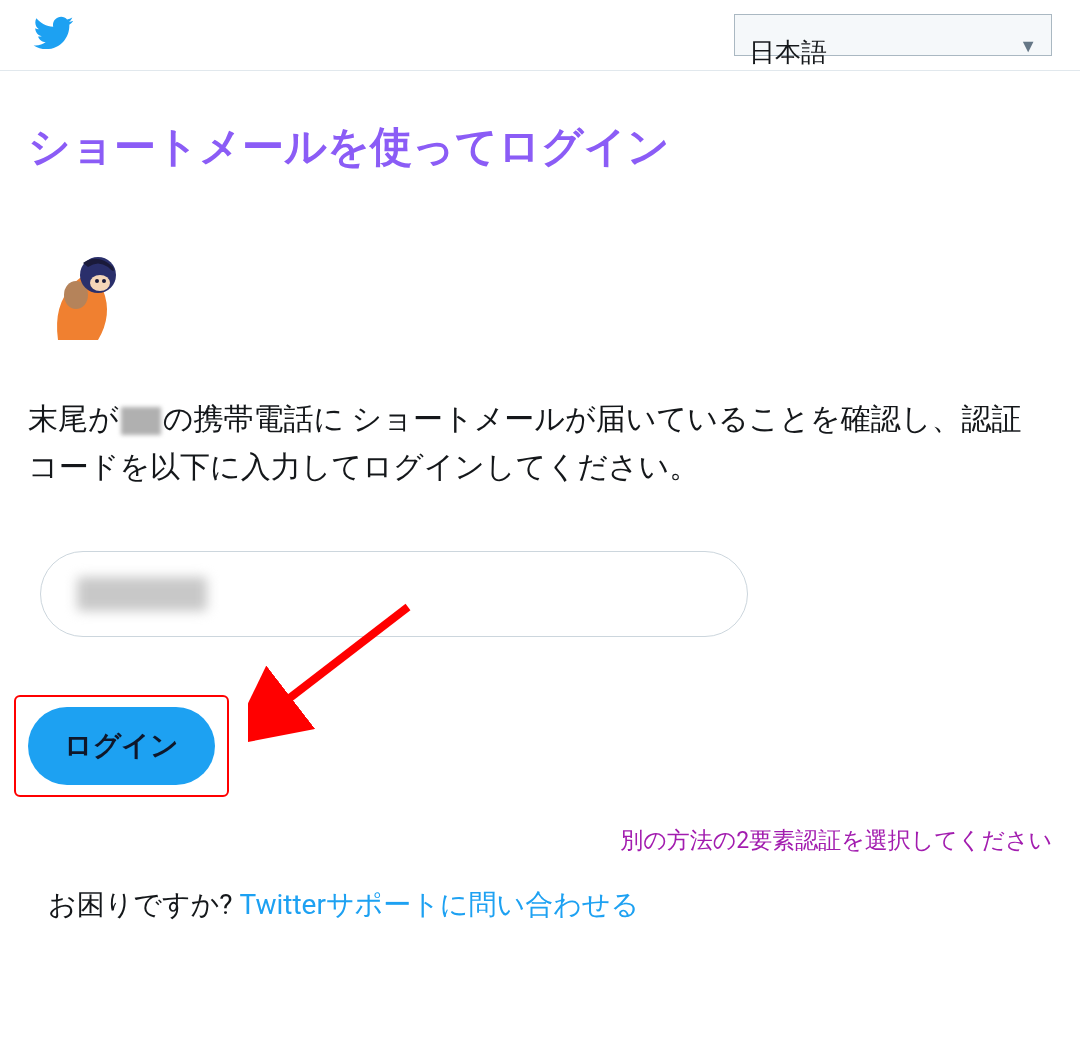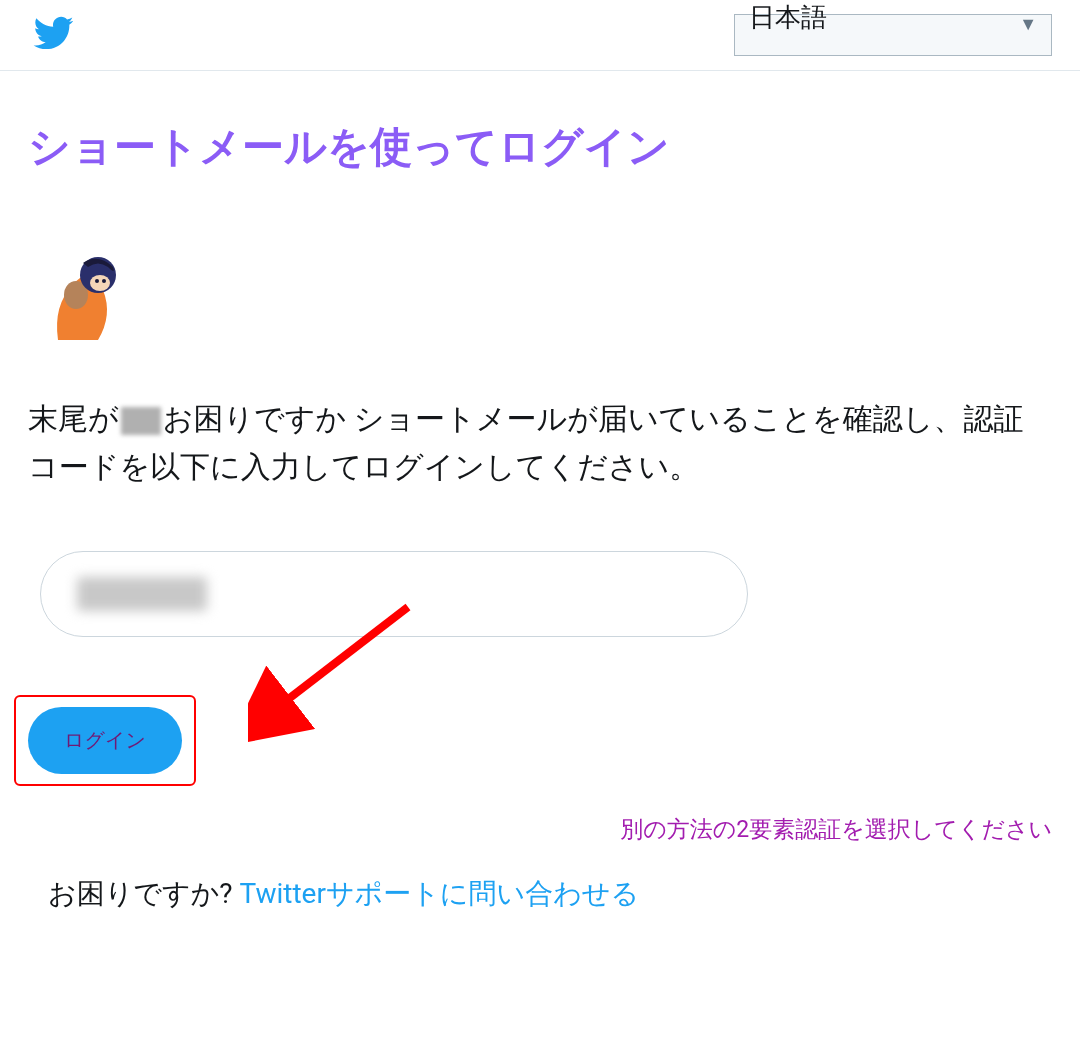--- a/index.html
+++ b/index.html
@@ -26,21 +26,21 @@
     }
     .language-select {
       border: 1px solid #aab8c2;
       background: #f5f8fa;
       padding: 20px 14px;
       font-size: 26px;
       color: #14171a;
       width: 318px;
       height: 36px;
       display: flex;
-      align-items: flex-end;
+      align-items: flex-start;
       justify-content: space-between;
       cursor: pointer;
     }
     .dropdown-arrow {
       color: #657786;
       font-size: 18px;
     }
     .main {
       padding: 48px 28px;
     }
@@ -127,26 +127,26 @@
       top: -12px;
       left: -14px;
       right: -14px;
       bottom: -12px;
       border: 2px solid red;
       border-radius: 6px;
       pointer-events: none;
     }
     .login-button {
       background: #1da1f2;
-      color: #701a75;
+      color: #0f172a;
       border: none;
       border-radius: 44px;
       padding: 20px 36px;
-      font-size: 20px;
-      font-weight: 400;
+      font-size: 28px;
+      font-weight: 700;
       cursor: pointer;
     }
     .arrow-annotation {
       position: absolute;
       pointer-events: none;
     }
     .alt-link {
       display: block;
       font-size: 23px;
       color: #a21caf;
@@ -194,21 +194,21 @@
         <circle cx="69" cy="36" r="2" fill="#1a1a3a"></circle>
         <circle cx="76" cy="36" r="2" fill="#1a1a3a"></circle>
         <path d="M55 18 Q 70 8 85 22 Q 88 30 80 22 Q 70 15 60 22 Z" fill="#1a1a3a"></path>
       </svg>
     </div>
     <div class="user-info">
     </div>
   </div>
 
   <p class="instruction">
-    <span>末尾が</span><span class="redacted"></span><span>お困りですか ショートメールが届いていることを確認し、認証コードを以下に入力してログインしてください。</span>
+    <span>末尾が</span><span class="redacted"></span><span>の携帯電話に ショートメールが届いていることを確認し、認証コードを以下に入力してログインしてください。</span>
   </p>
 
   <div class="code-input">
     <div class="input-blur"></div>
   </div>
 
   <div class="login-wrap">
     <div class="login-highlight"></div>
     <button class="login-button">ログイン</button>
     <svg class="arrow-annotation" style="left:220px; top:-110px;" width="180" height="150" viewBox="0 0 180 150">

